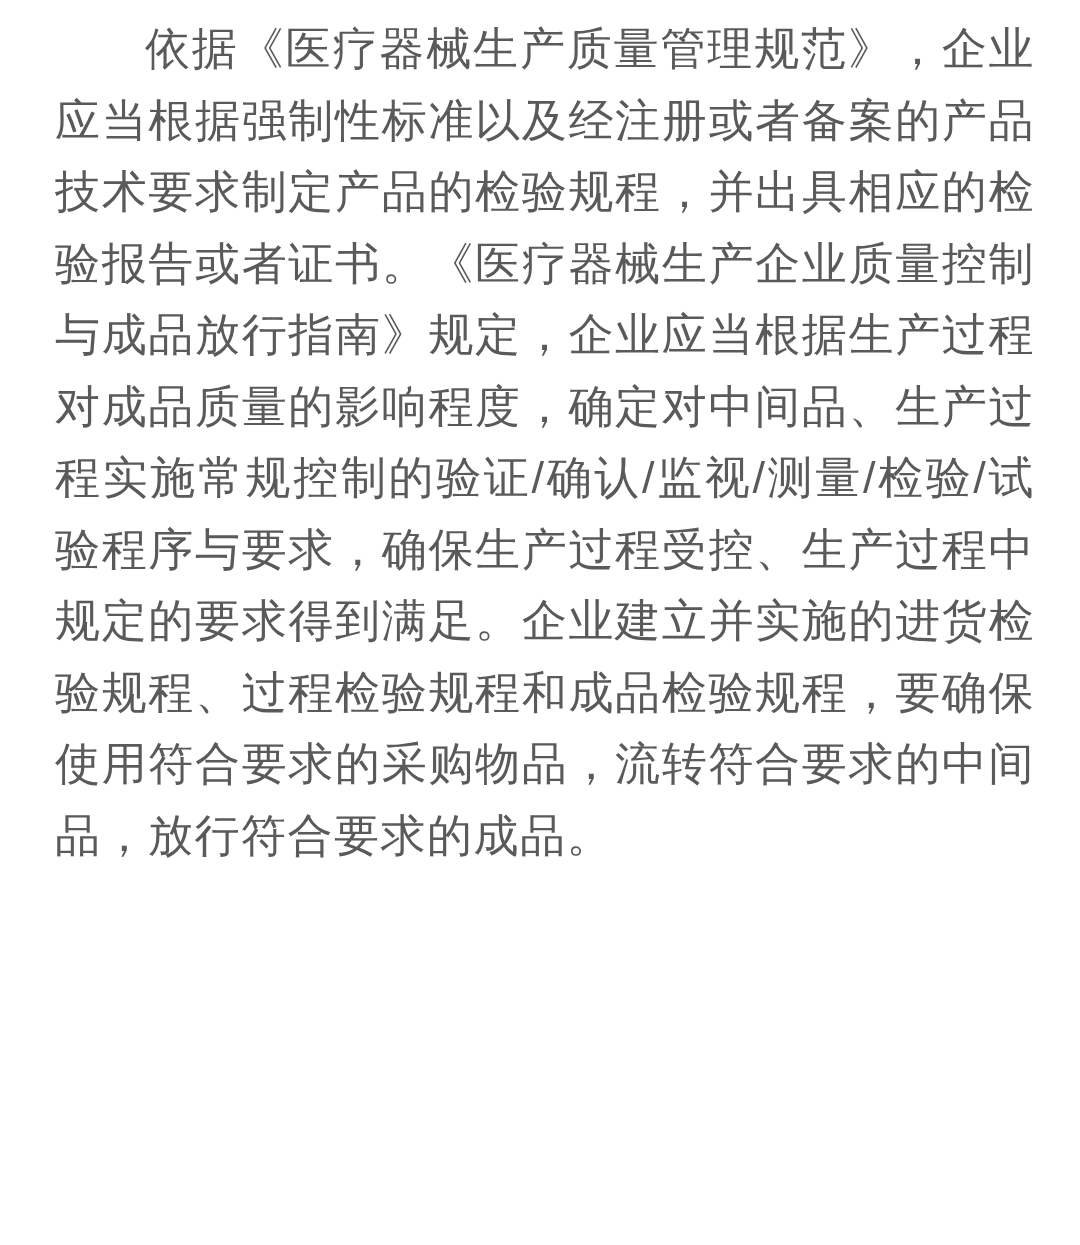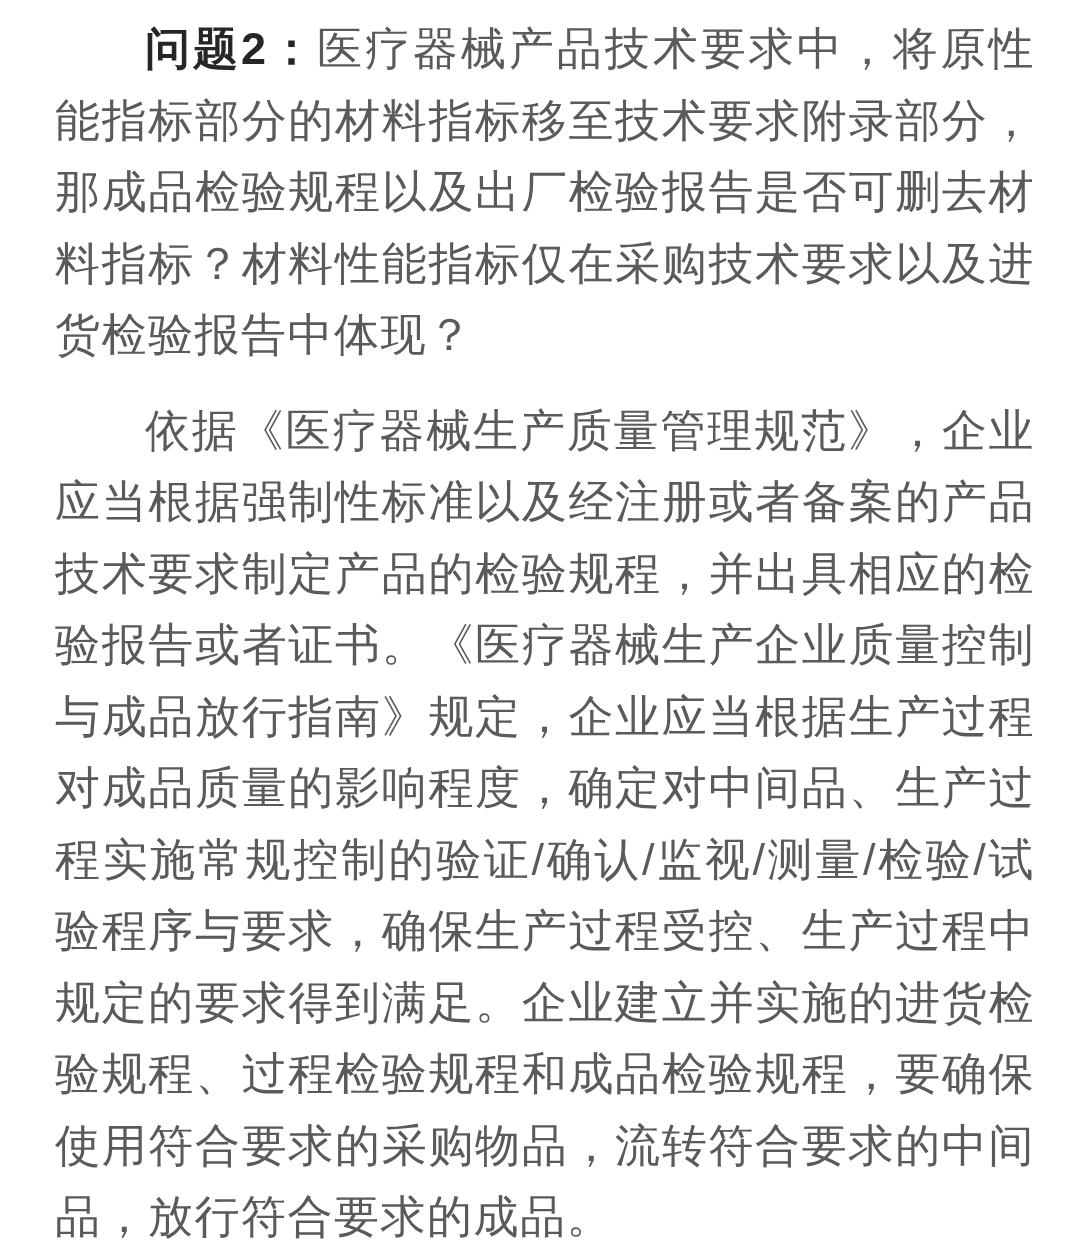--- a/index.html
+++ b/index.html
@@ -37,15 +37,14 @@
   }
   .question-label {
     font-weight: 700;
     color: #262626;
   }
 </style>
 </head>
 <body>
 
 <div class="page">
-  <p class="para"><span class="question-label">问题2：</span><span>医疗器械产品技术要求中，将原性能指标部分的材料指标移至技术要求附录部分，那成品检验规程以及出厂检验报告是否可删去材料指标？材料性能指标仅在采购技术要求以及进货检验报告中体现？</span></p>
   <p class="para">依据《医疗器械生产质量管理规范》，企业应当根据强制性标准以及经注册或者备案的产品技术要求制定产品的检验规程，并出具相应的检验报告或者证书。《医疗器械生产企业质量控制与成品放行指南》规定，企业应当根据生产过程对成品质量的影响程度，确定对中间品、生产过程实施常规控制的验证/确认/监视/测量/检验/试验程序与要求，确保生产过程受控、生产过程中规定的要求得到满足。企业建立并实施的进货检验规程、过程检验规程和成品检验规程，要确保使用符合要求的采购物品，流转符合要求的中间品，放行符合要求的成品。</p>
 </div>
 
 </body></html>

